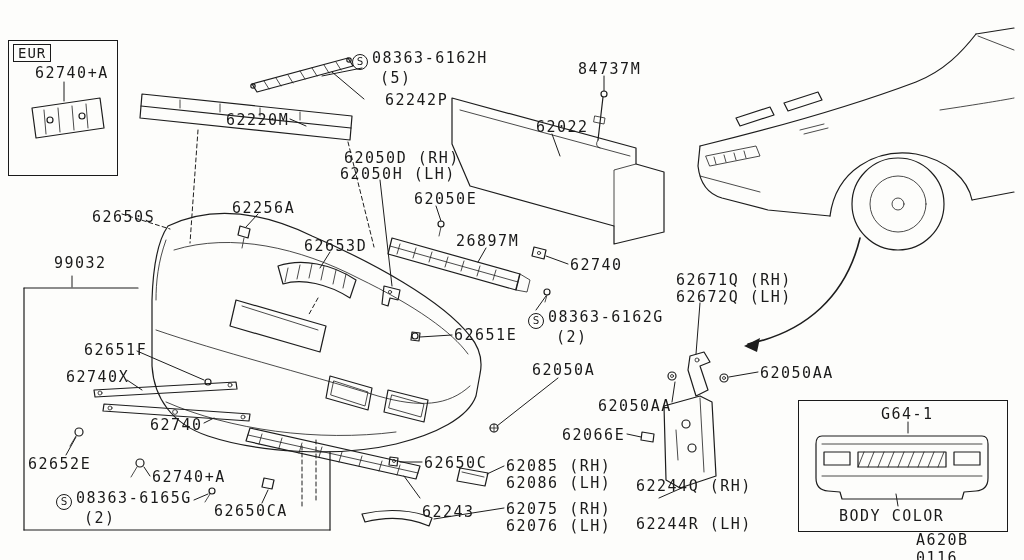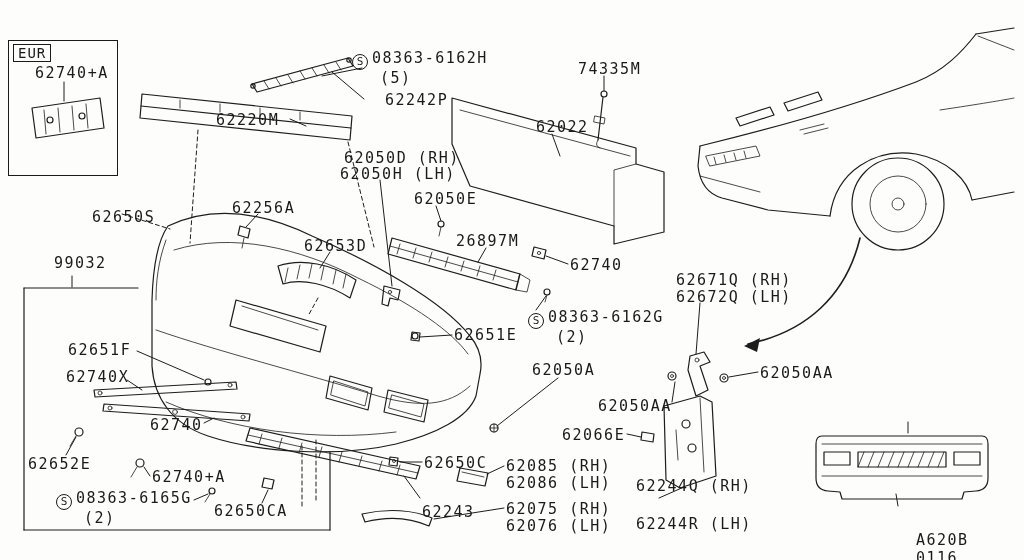--- a/index.html
+++ b/index.html
@@ -320,42 +320,42 @@
     <line class="dash" x1="316" y1="440" x2="316" y2="500"></line>
   </g>
 </svg>
 
 <div class="lbl" style="left:352px;top:50px">
   <span class="scircle">S</span><span>08363-6162H</span>
   <div class="qty">(5)</div>
 </div>
 
 <div class="lbl" style="left:385px;top:92px">62242P</div>
-<div class="lbl" style="left:216px;top:112px">62220M</div>
-<div class="lbl" style="left:578px;top:61px">74335M</div>
+<div class="lbl" style="left:226px;top:112px">62220M</div>
+<div class="lbl" style="left:578px;top:61px">84737M</div>
 <div class="lbl" style="left:536px;top:119px">62022</div>
 <div class="lbl" style="left:344px;top:150px">62050D (RH)</div>
 <div class="lbl" style="left:340px;top:166px">62050H (LH)</div>
 <div class="lbl" style="left:414px;top:191px">62050E</div>
 <div class="lbl" style="left:92px;top:209px">62650S</div>
 <div class="lbl" style="left:232px;top:200px">62256A</div>
 <div class="lbl" style="left:304px;top:238px">62653D</div>
 <div class="lbl" style="left:456px;top:233px">26897M</div>
 <div class="lbl" style="left:570px;top:257px">62740</div>
 <div class="lbl" style="left:54px;top:255px">99032</div>
 
 <div class="lbl" style="left:528px;top:309px">
   <span class="scircle">S</span><span>08363-6162G</span>
   <div class="qty">(2)</div>
 </div>
 
 <div class="lbl" style="left:676px;top:272px">62671Q (RH)</div>
 <div class="lbl" style="left:676px;top:289px">62672Q (LH)</div>
 <div class="lbl" style="left:454px;top:327px">62651E</div>
-<div class="lbl" style="left:68px;top:342px">62651F</div>
+<div class="lbl" style="left:84px;top:342px">62651F</div>
 <div class="lbl" style="left:66px;top:369px">62740X</div>
 <div class="lbl" style="left:532px;top:362px">62050A</div>
 <div class="lbl" style="left:760px;top:365px">62050AA</div>
 <div class="lbl" style="left:598px;top:398px">62050AA</div>
 <div class="lbl" style="left:150px;top:417px">62740</div>
 <div class="lbl" style="left:562px;top:427px">62066E</div>
 <div class="lbl" style="left:28px;top:456px">62652E</div>
 <div class="lbl" style="left:152px;top:469px">62740+A</div>
 
 <div class="lbl" style="left:56px;top:490px">
@@ -371,16 +371,20 @@
 <div class="lbl" style="left:506px;top:501px">62075 (RH)</div>
 <div class="lbl" style="left:506px;top:518px">62076 (LH)</div>
 <div class="lbl" style="left:636px;top:478px">62244Q (RH)</div>
 <div class="lbl" style="left:636px;top:516px">62244R (LH)</div>
 
 <div class="box" style="left:8px;top:40px;width:110px;height:136px">
   <div class="tag">EUR</div>
   <div class="lbl" style="left:26px;top:24px">62740+A</div>
 </div>
 
+<div class="box" style="left:798px;top:400px;width:210px;height:132px">
+  <div class="lbl" style="left:82px;top:5px">G64-1</div>
+  <div class="lbl" style="left:40px;top:107px">BODY COLOR</div>
+</div>
 
 <div class="footer-code" style="left:916px;top:531px">A620B 0116</div>
 
 </div>
 
 </body></html>

